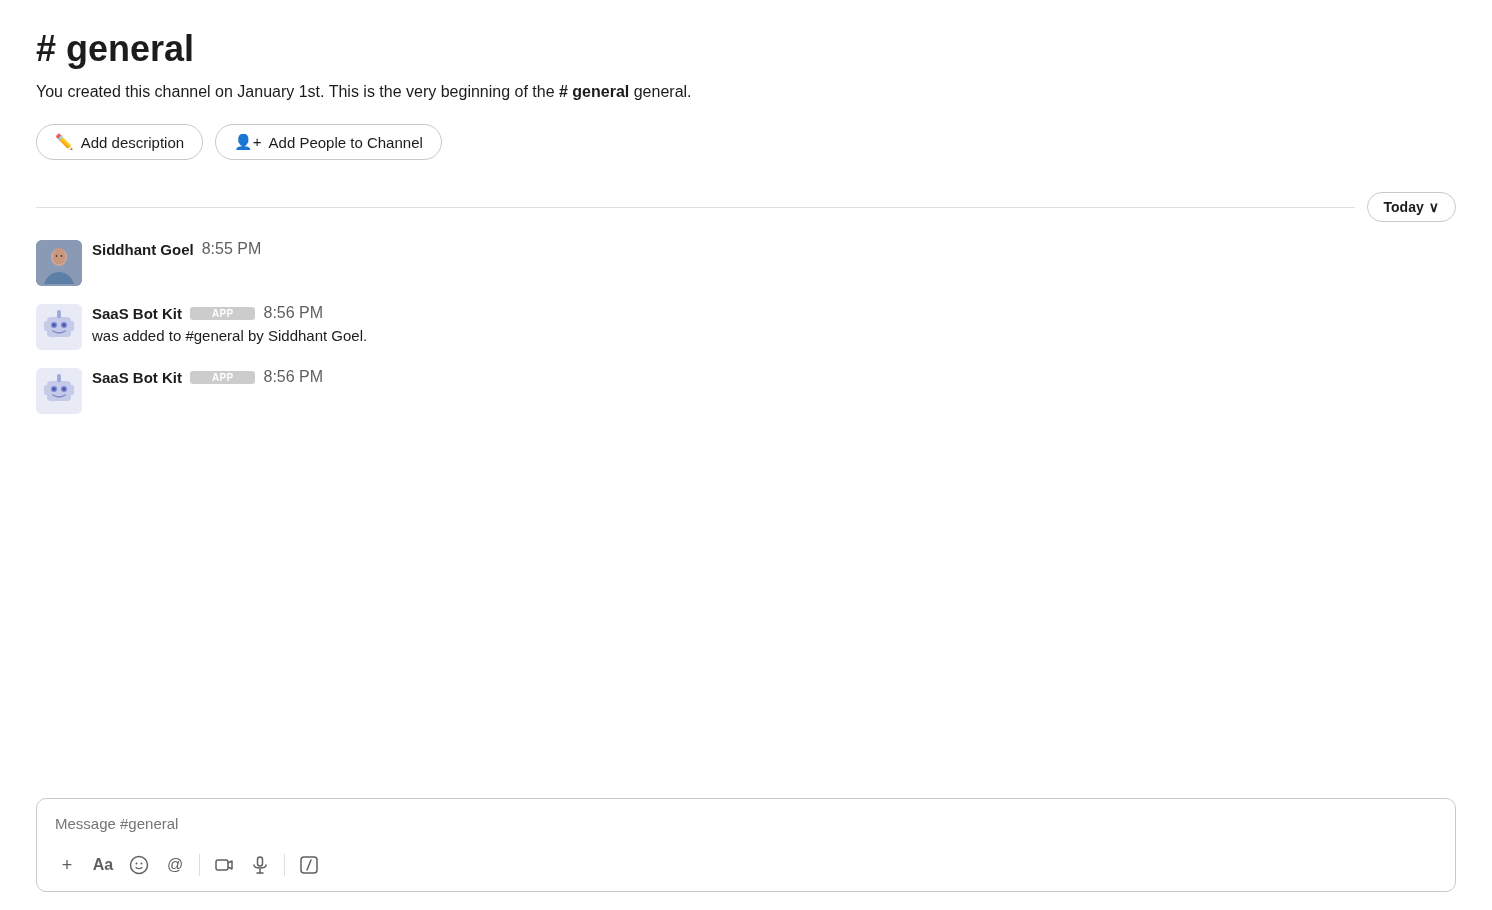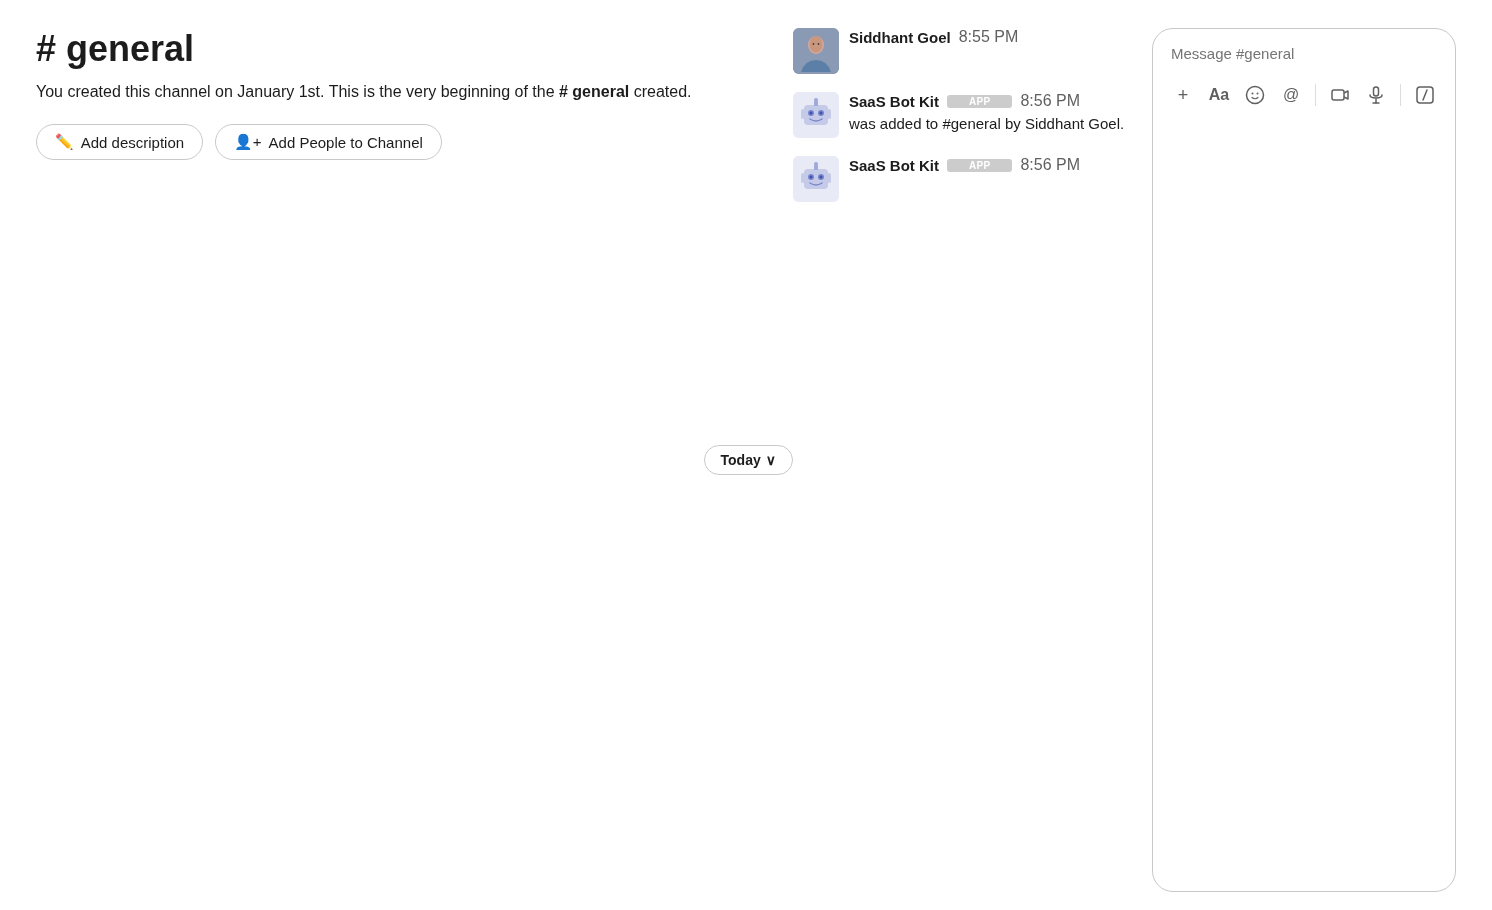--- a/index.html
+++ b/index.html
@@ -11,21 +11,21 @@
       height: 910px;
       width: 1492px;
       overflow: hidden;
       display: flex;
       flex-direction: column;
     }
 
     .main-content {
       flex: 1;
       display: flex;
-      flex-direction: row;
+      flex-direction: column;
       padding: 28px 36px 0 36px;
       overflow: hidden;
     }
 
     .channel-header {
       padding-bottom: 8px;
     }
 
     .channel-title {
       font-size: 36px;
@@ -146,21 +146,21 @@
       color: #1d1c1d;
     }
 
     .mention {
       color: #1264a3;
       cursor: pointer;
     }
 
     .message-input-area {
       border: 1.5px solid #c9c9c9;
-      border-radius: 21px;
+      border-radius: 10px;
       margin: 0 0 18px 0;
       padding: 0;
       background: #fff;
     }
 
     .message-input-field {
       width: 100%;
       border: none;
       outline: none;
       padding: 16px 18px 8px 18px;
@@ -234,21 +234,21 @@
 </head>
 <body>
 
 <div class="main-content">
 
   <div class="channel-header">
     <h1 class="channel-title">
       <span># general</span>
     </h1>
     <p class="channel-description">
-      <span>You created this channel on January 1st. This is the very beginning of the </span><strong># general</strong><span> created.</span>
+      <span>You created this channel on January 1st. This is the very beginning of the </span><strong># general</strong><span> general.</span>
     </p>
     <div class="action-buttons">
       <button class="action-btn">
         <span>✏️</span>
         <span>Add description</span>
       </button>
       <button class="action-btn">
         <span>👤+</span>
         <span>Add People to Channel</span>
       </button>

